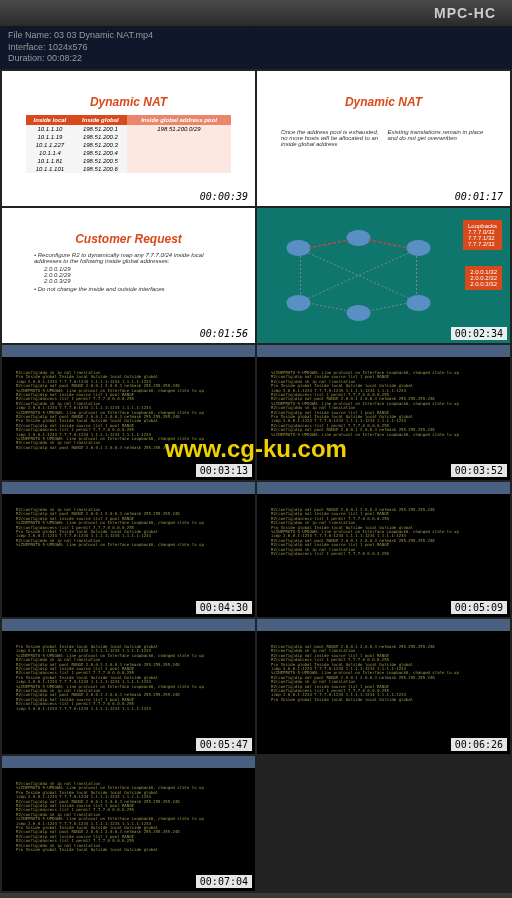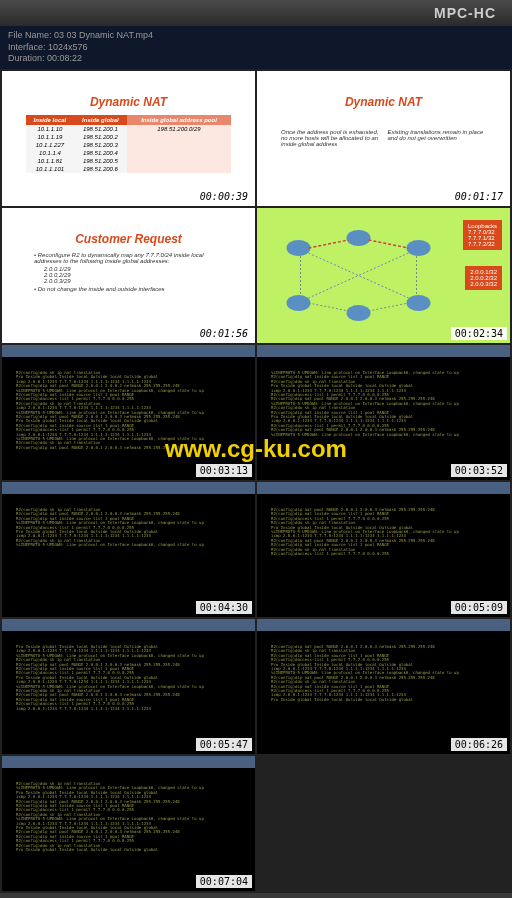--- a/index.html
+++ b/index.html
@@ -24,21 +24,21 @@
   .nat-table th { background: #d84a1b; color: #fff; padding: 2px; }
   .nat-table th.pool { background: #e8876b; }
   .nat-table td { background: #f5f5f5; padding: 1px 2px; text-align: center; }
   .nat-table td.pool { background: #fce8e1; }
   .slide-cols { display: flex; gap: 8px; margin-top: 20px; }
   .slide-cols > div { flex: 1; font-size: 6px; color: #333; }
   
   .bullet { font-size: 6px; color: #333; margin: 2px 0 2px 8px; }
   .sub-bullet { font-size: 6px; color: #333; margin-left: 18px; }
   
-  .diagram { background: #bef264; display: flex; align-items: center; justify-content: center; position: relative; }
+  .diagram { background: #0f766e; display: flex; align-items: center; justify-content: center; position: relative; }
   .diagram-box { position: absolute; right: 8px; top: 12px; background: #d84a1b; color: #fff; font-size: 6px; padding: 3px 5px; }
   
   .term { background: #000; padding: 14px 14px 2px; font-family: monospace; font-size: 4px; color: #9a9a4a; line-height: 1.1; border-top: 12px solid #4a6080; position: relative; overflow: hidden; }
   .term-line { white-space: nowrap; overflow: hidden; }
   
   .config-slide { background: #1a1a1a; color: #fff; }
   .config-line { font-family: monospace; font-size: 8px; color: #fff; padding: 2px 20px; }
   
   .watermark { position: absolute; top: 50%; left: 50%; transform: translate(-50%, -50%); font-size: 24px; font-weight: bold; color: #f0d000; text-shadow: 1px 1px 2px #000; z-index: 100; pointer-events: none; }
   

